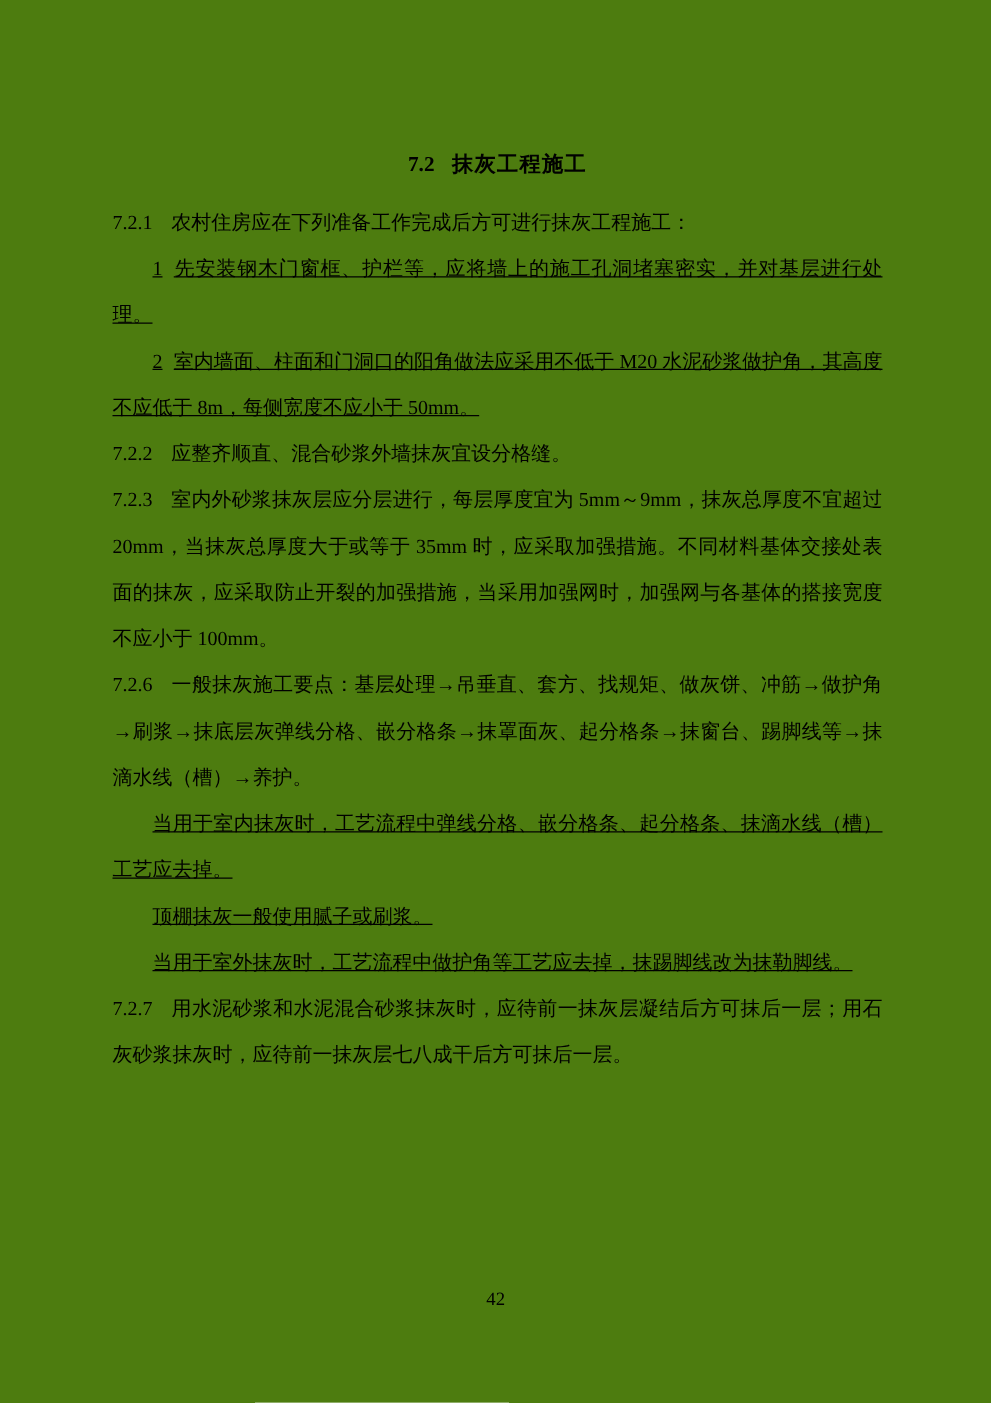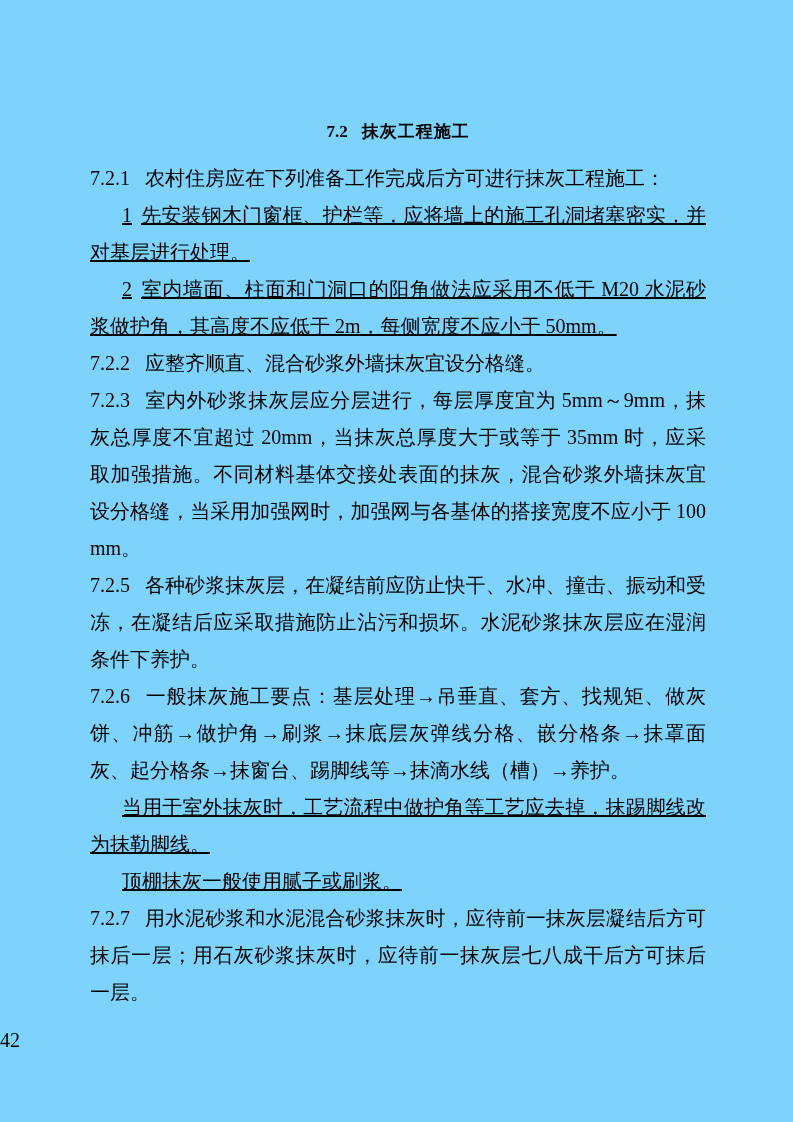--- a/index.html
+++ b/index.html
@@ -11,21 +11,21 @@
     width: 793px;
     height: 1122px;
     font-family: "Liberation Serif", "DejaVu Serif", "DejaVu Sans", serif;
     color: #000000;
     overflow: hidden;
   }
   .page {
     position: relative;
     width: 793px;
     height: 1122px;
-    background: #7dd3fc;
+    background: #4d7c0f;
     overflow: hidden;
   }
   .content {
     position: absolute;
     left: 90px;
     top: 117px;
     width: 616px;
   }
   .doc-title {
     font-size: 17px;
@@ -34,72 +34,72 @@
     margin: 0 0 13px 0;
     line-height: 30px;
     letter-spacing: 1px;
   }
   .doc-title .t-num {
     margin-right: 14px;
     letter-spacing: 0;
   }
   p.para {
     margin: 0;
-    font-size: 20px;
+    font-size: 16px;
     line-height: 37px;
     text-align: justify;
     text-justify: inter-ideograph;
     word-break: break-all;
   }
   p.para.indent {
     text-indent: 32px;
     text-decoration: underline;
   }
   .sec-label {
     margin-right: 15px;
   }
   .item-num {
     margin-right: 9px;
   }
   .page-number {
     position: absolute;
     left: 0;
     top: 1030px;
     width: 793px;
-    text-align: left;
-    font-size: 20px;
+    text-align: center;
+    font-size: 15px;
     line-height: 20px;
   }
 </style>
 </head>
 <body>
 
 <div class="page">
   <div class="content">
 
     <h1 class="doc-title"><span class="t-num">7.2</span><span>抹灰工程施工</span></h1>
 
     <p class="para"><span class="sec-label">7.2.1</span><span>农村住房应在下列准备工作完成后方可进行抹灰工程施工：</span></p>
 
     <p class="para indent"><span class="item-num">1</span><span>先安装钢木门窗框、护栏等，应将墙上的施工孔洞堵塞密实，并对基层进行处理。</span></p>
 
-    <p class="para indent"><span class="item-num">2</span><span>室内墙面、柱面和门洞口的阳角做法应采用不低于 M20 水泥砂浆做护角，其高度不应低于 2m，每侧宽度不应小于 50mm。</span></p>
+    <p class="para indent"><span class="item-num">2</span><span>室内墙面、柱面和门洞口的阳角做法应采用不低于 M20 水泥砂浆做护角，其高度不应低于 8m，每侧宽度不应小于 50mm。</span></p>
 
     <p class="para"><span class="sec-label">7.2.2</span><span>应整齐顺直、混合砂浆外墙抹灰宜设分格缝。</span></p>
 
-    <p class="para"><span class="sec-label">7.2.3</span><span>室内外砂浆抹灰层应分层进行，每层厚度宜为 5mm～9mm，抹灰总厚度不宜超过 20mm，当抹灰总厚度大于或等于 35mm 时，应采取加强措施。不同材料基体交接处表面的抹灰，混合砂浆外墙抹灰宜设分格缝，当采用加强网时，加强网与各基体的搭接宽度不应小于 100mm。</span></p>
+    <p class="para"><span class="sec-label">7.2.3</span><span>室内外砂浆抹灰层应分层进行，每层厚度宜为 5mm～9mm，抹灰总厚度不宜超过 20mm，当抹灰总厚度大于或等于 35mm 时，应采取加强措施。不同材料基体交接处表面的抹灰，应采取防止开裂的加强措施，当采用加强网时，加强网与各基体的搭接宽度不应小于 100mm。</span></p>
 
 
-    <p class="para"><span class="sec-label">7.2.5</span><span>各种砂浆抹灰层，在凝结前应防止快干、水冲、撞击、振动和受冻，在凝结后应采取措施防止沾污和损坏。水泥砂浆抹灰层应在湿润条件下养护。</span></p>
 
     <p class="para"><span class="sec-label">7.2.6</span><span>一般抹灰施工要点：基层处理→吊垂直、套方、找规矩、做灰饼、冲筋→做护角→刷浆→抹底层灰弹线分格、嵌分格条→抹罩面灰、起分格条→抹窗台、踢脚线等→抹滴水线（槽）→养护。</span></p>
 
+    <p class="para indent"><span>当用于室内抹灰时，工艺流程中弹线分格、嵌分格条、起分格条、抹滴水线（槽）工艺应去掉。</span></p>
+
+    <p class="para indent"><span>顶棚抹灰一般使用腻子或刷浆。</span></p>
 
     <p class="para indent"><span>当用于室外抹灰时，工艺流程中做护角等工艺应去掉，抹踢脚线改为抹勒脚线。</span></p>
-
-    <p class="para indent"><span>顶棚抹灰一般使用腻子或刷浆。</span></p>
 
     <p class="para"><span class="sec-label">7.2.7</span><span>用水泥砂浆和水泥混合砂浆抹灰时，应待前一抹灰层凝结后方可抹后一层；用石灰砂浆抹灰时，应待前一抹灰层七八成干后方可抹后一层。</span></p>
 
   </div>
 
   <div class="page-number">42</div>
 </div>
 
 </body></html>

